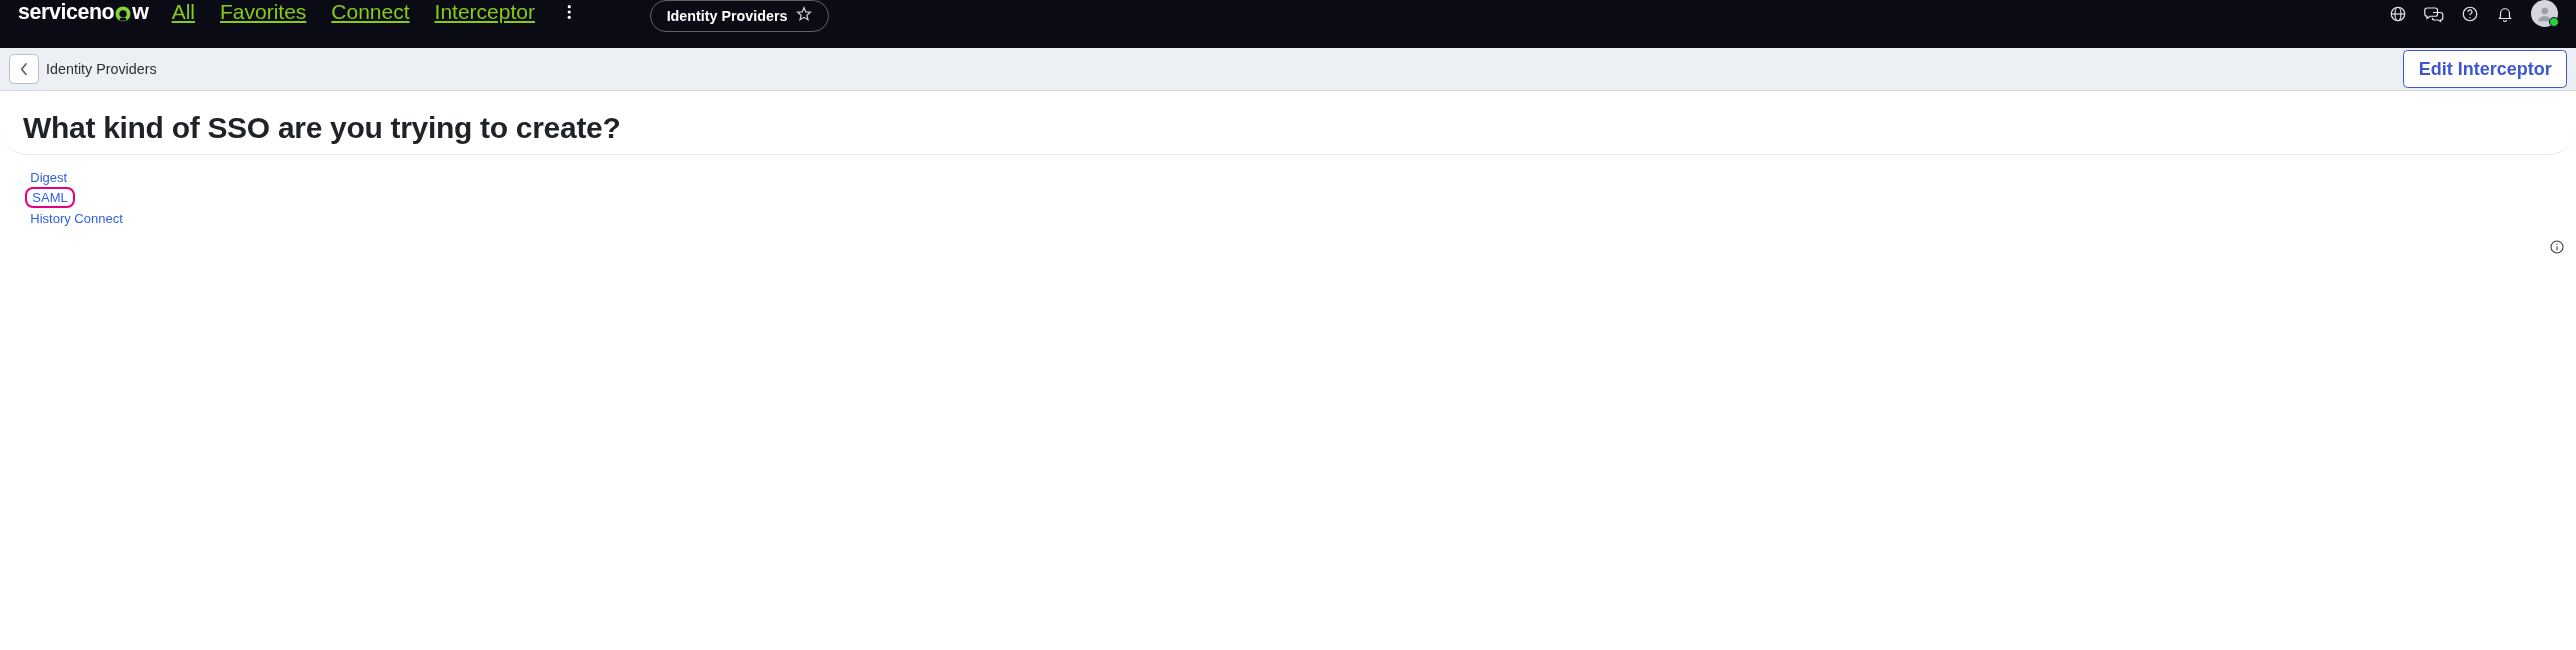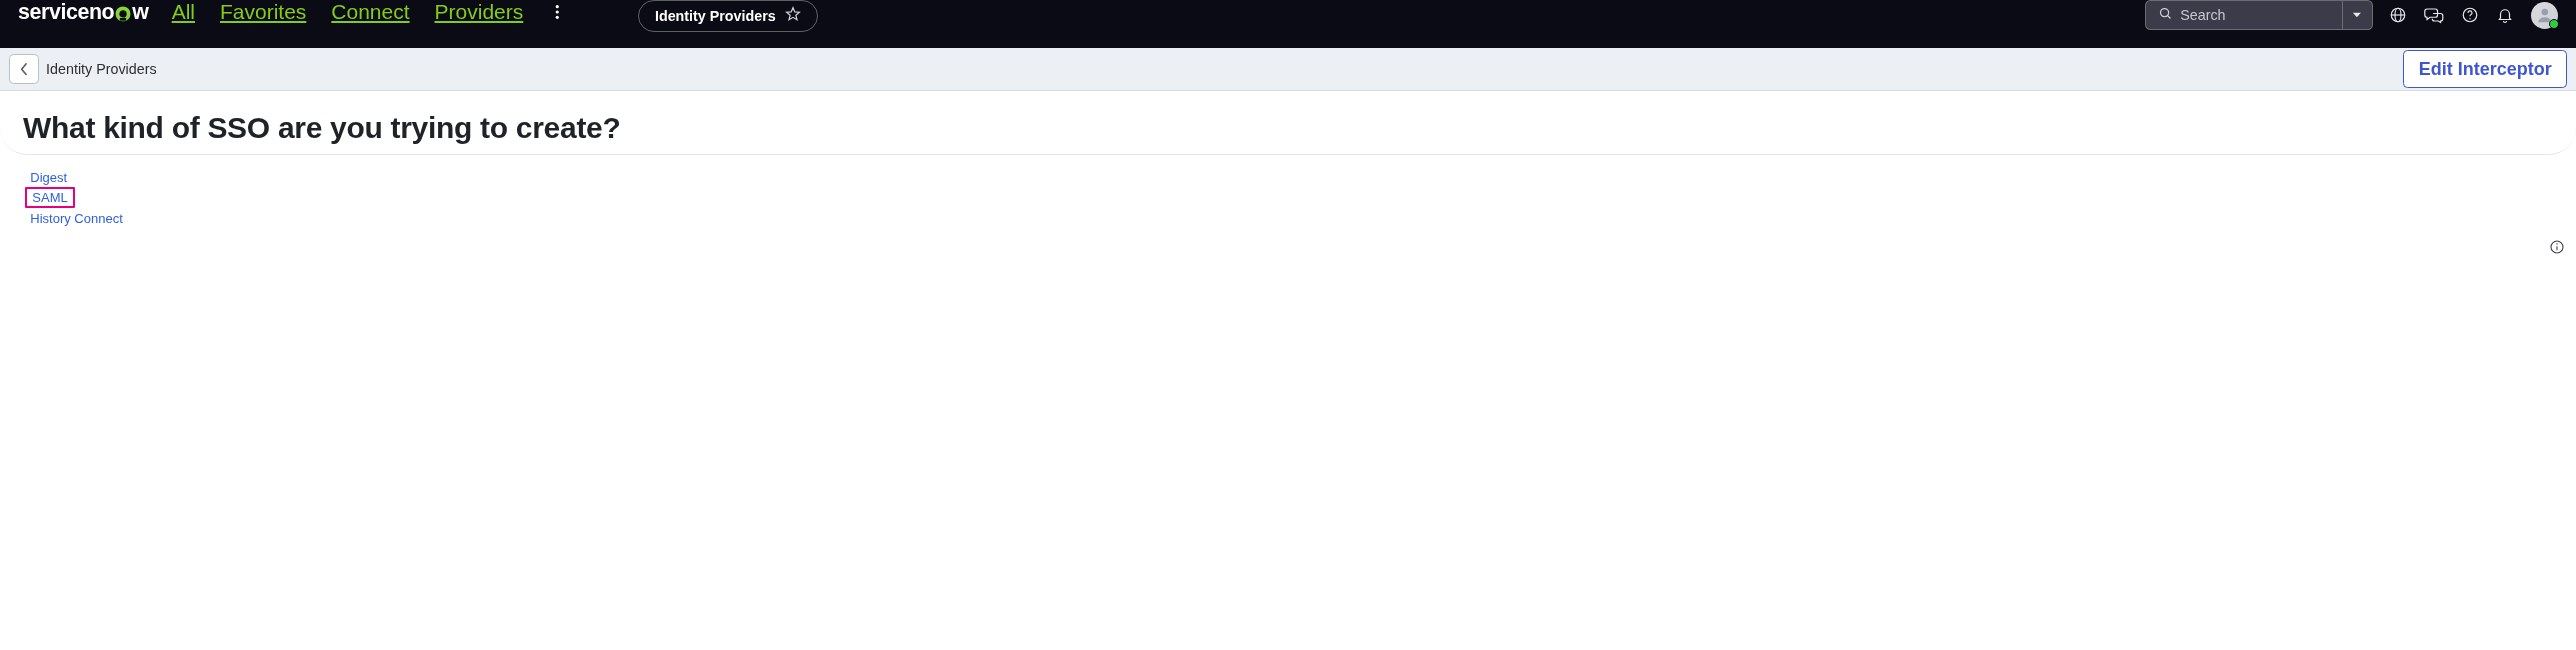--- a/index.html
+++ b/index.html
@@ -189,21 +189,21 @@
     .option-link {
       color: #2f5fe0;
       font-size: 13px;
       cursor: pointer;
       display: block;
       padding: 2.7px 5.3px;
       width: fit-content;
     }
     .option-highlight {
       border: 2.2px solid #e6007e;
-      border-radius: 1px;
+      border-radius: 8px;
       padding: 0.9px 5.3px;
     }
 
     .info-float {
       position: fixed;
       right: 10.7px;
       top: 239px;
       cursor: pointer;
     }
   </style>
@@ -219,56 +219,40 @@
           <rect x="6.5" y="15.5" width="7" height="3" fill="#0b0b16"></rect>
         </svg>
     </span>
       <span>w</span>
   </div>
 
   <div class="nav-items">
     <span class="nav-item">All</span>
     <span class="nav-item">Favorites</span>
     <span class="nav-item">Connect</span>
-    <span class="nav-item">Providers</span>
+    <span class="nav-item">Interceptor</span>
     <span class="more-menu">
       <svg width="4.5" height="16" viewBox="0 0 5 18">
           <circle cx="2.5" cy="3" r="1.8" fill="#fff"></circle>
           <circle cx="2.5" cy="9" r="1.8" fill="#fff"></circle>
           <circle cx="2.5" cy="15" r="1.8" fill="#fff"></circle>
         </svg>
     </span>
   </div>
 
   <div class="center-pill">
     <span class="center-pill-title">Identity Providers</span>
     <span>
       <svg width="16" height="16" viewBox="0 0 24 24" fill="none" stroke="#cfd0d6" stroke-width="1.8">
           <polygon points="12,2.5 14.7,8.9 21.6,9.4 16.3,13.9 18,20.7 12,17 6,20.7 7.7,13.9 2.4,9.4 9.3,8.9"></polygon>
         </svg>
     </span>
   </div>
 
   <div class="right-cluster">
-    <div class="searchwrap">
-      <div class="searchbox">
-        <span>
-          <svg width="15" height="15" viewBox="0 0 24 24" fill="none" stroke="#cfd0d6" stroke-width="2">
-              <circle cx="10.5" cy="10.5" r="6.5"></circle>
-              <line x1="20" y1="20" x2="15.2" y2="15.2"></line>
-            </svg>
-        </span>
-        <input type="text" placeholder="Search" style="">
-      </div>
-      <div class="search-dd">
-        <svg width="9.8" height="9.8" viewBox="0 0 12 12">
-            <polygon points="1,3.5 11,3.5 6,9" fill="#e5e5ea"></polygon>
-          </svg>
-      </div>
-    </div>
 
     <span class="icon-btn">
       <svg width="18" height="18" viewBox="0 0 24 24" fill="none" stroke="#e5e5ea" stroke-width="1.6">
           <circle cx="12" cy="12" r="9"></circle>
           <ellipse cx="12" cy="12" rx="4" ry="9"></ellipse>
           <line x1="3" y1="12" x2="21" y2="12"></line>
         </svg>
     </span>
     <span class="icon-btn">
       <svg width="19.6" height="18" viewBox="0 0 26 24" fill="none" stroke="#e5e5ea" stroke-width="1.6">

